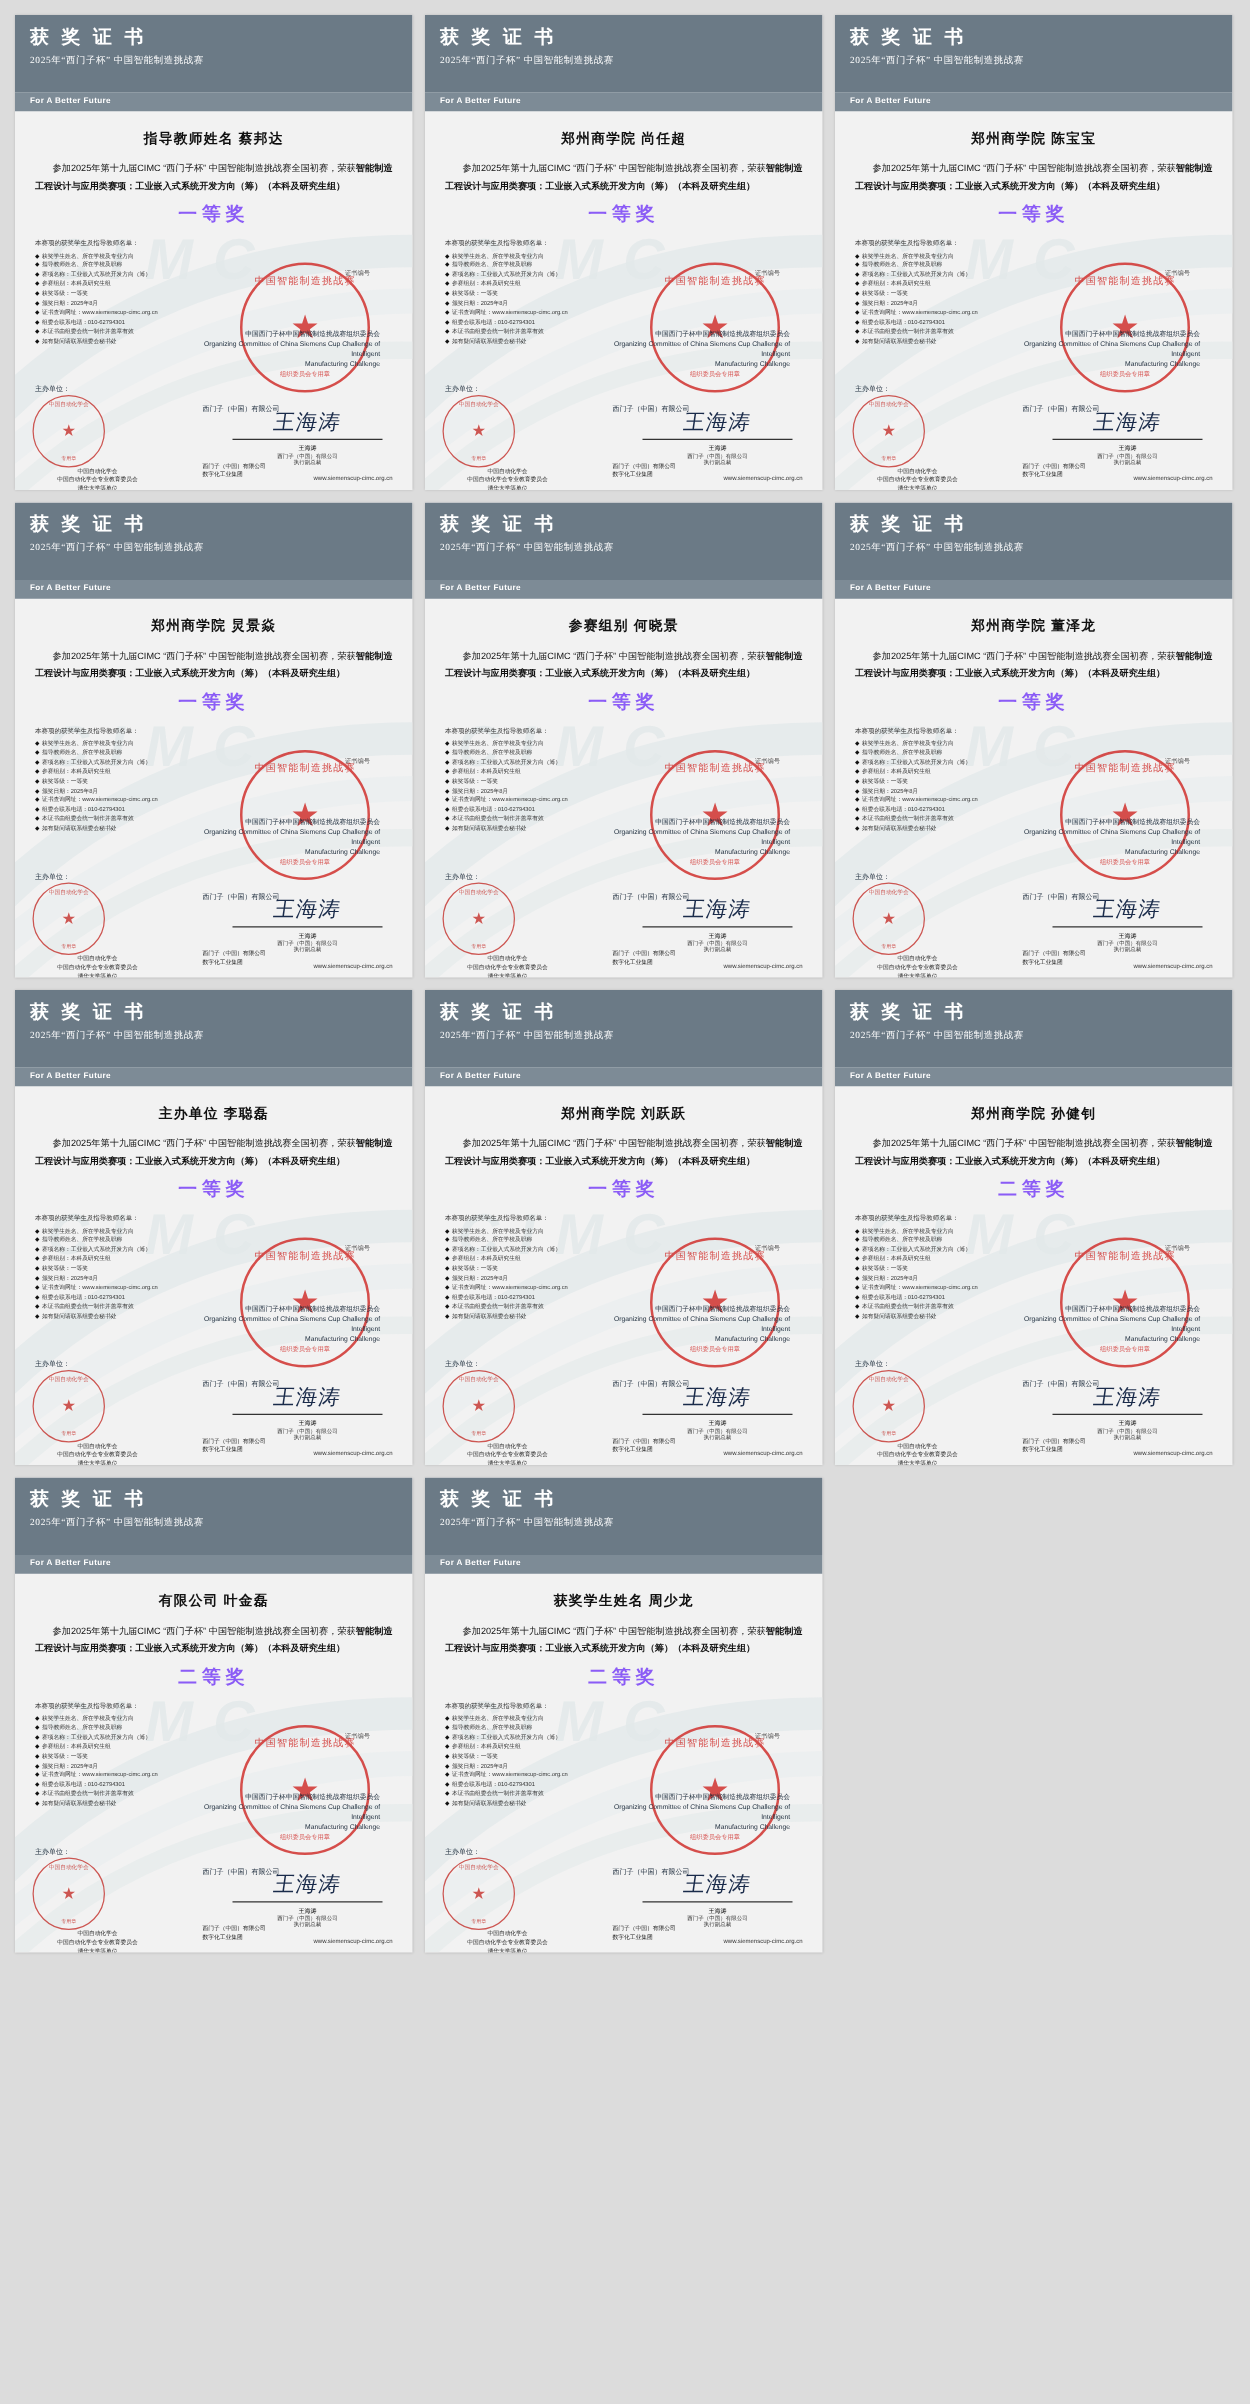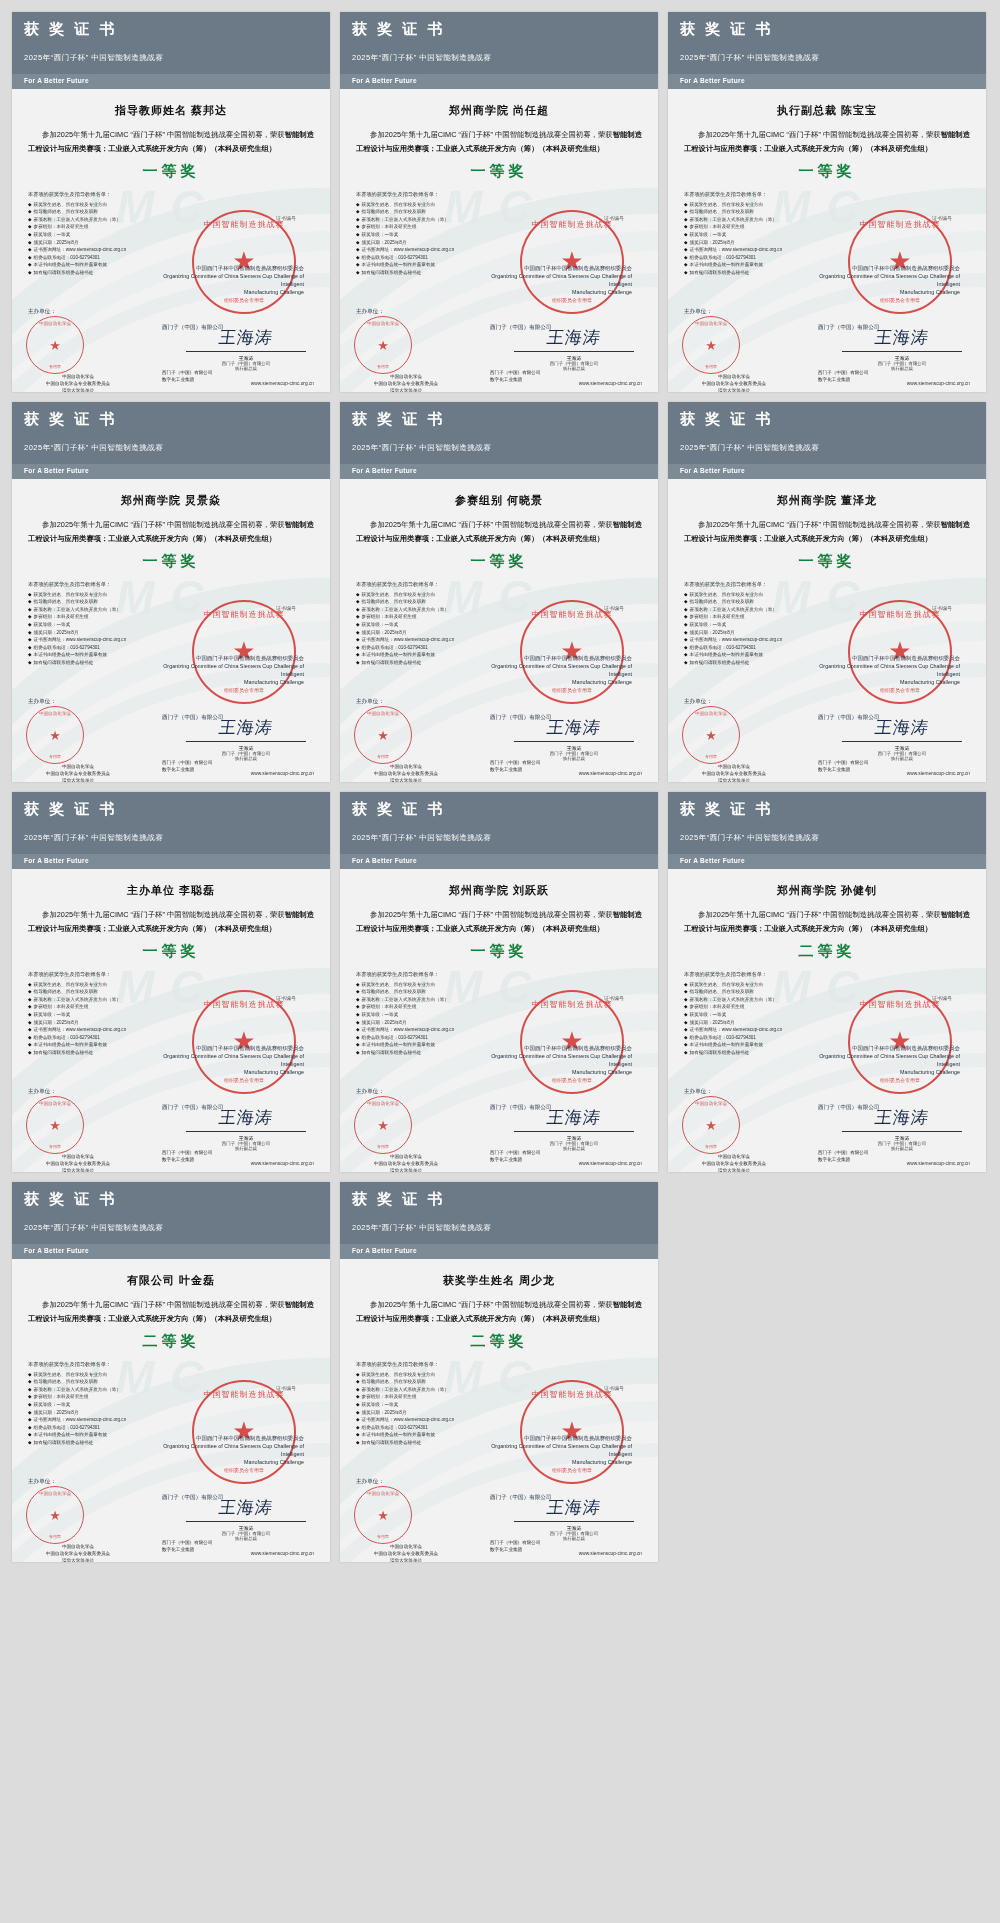--- a/index.html
+++ b/index.html
@@ -3,32 +3,32 @@
 <meta charset="utf-8">
 <style>
   html,body{margin:0;padding:0;background:#dcdcdc;}
   body{font-family:"Liberation Sans","DejaVu Sans",sans-serif;}
   .page{width:1000px;min-height:1923px;margin:0 auto;padding:12px 0 20px 0;box-sizing:border-box;}
   .grid{display:flex;flex-wrap:wrap;gap:10px 10px;padding:0 12px;box-sizing:border-box;}
   .cert{width:318px;height:380px;background:#f2f2f2;position:relative;overflow:hidden;box-shadow:0 0 2px rgba(0,0,0,.15);}
   
   .band{background:#6b7a86;height:62px;position:relative;color:#fff;padding:8px 12px 0 12px;box-sizing:border-box;}
   .band .t1{font-size:15px;font-weight:bold;letter-spacing:3px;}
-  .band .t2{font-size:7.5px;margin-top:14px;letter-spacing:.5px;}
+  .band .t2{font-size:7.5px;margin-top:4px;letter-spacing:.5px;font-family:Liberation Serif, serif;}
   .subband{background:#7d8b96;height:15px;color:#fff;font-size:6.5px;font-weight:bold;padding:3px 12px 0 12px;box-sizing:border-box;letter-spacing:.3px;}
   
   .wm{position:absolute;inset:0;pointer-events:none;overflow:hidden;font-style:italic;}
   .wm .arcs{position:absolute;left:-40px;top:120px;width:400px;height:260px;}
   .wm .txt{position:absolute;top:168px;left:26px;font-size:46px;font-weight:bold;color:#e3e9ea;letter-spacing:16px;opacity:.85;}
   .body{position:relative;padding:14px 16px 0 16px;}
   .name{text-align:center;font-size:11px;font-weight:bold;color:#111;letter-spacing:1px;}
   .para{margin-top:10px;font-size:7.3px;line-height:1.9;color:#111;text-align:justify;}
   .para .ind{display:inline-block;width:14px;}
   .para b{font-weight:bold;}
-  .prize{margin-top:6px;text-align:center;font-size:15px;font-weight:bold;color:#15803d;letter-spacing:4px;}
+  .prize{margin-top:6px;text-align:center;font-size:15px;font-weight:bold;color:#8b5cf6;letter-spacing:4px;}
   .listwrap{margin-top:10px;position:relative;}
   .listtitle{font-size:5.2px;color:#333;margin-bottom:3px;}
   .li{font-size:4.6px;color:#333;line-height:1.65;white-space:nowrap;overflow:hidden;}
   .li i{font-style:normal;color:#111;margin-right:2px;}
   .chk{position:absolute;right:18px;top:24px;font-size:5px;color:#555;}
   
   .sealwrap{position:absolute;right:34px;bottom:78px;width:104px;height:104px;}
   .seal{position:absolute;inset:0;border:2.5px solid #d1322f;border-radius:50%;opacity:.85;}
   .seal .star{position:absolute;left:50%;top:50%;transform:translate(-50%,-52%);color:#d1322f;font-size:26px;line-height:1;}
   .seal .arc{position:absolute;left:50%;top:7px;transform:translateX(-50%);font-size:8px;color:#d1322f;font-weight:normal;letter-spacing:1px;white-space:nowrap;}
@@ -194,21 +194,21 @@
         <div class="subband">For A Better Future</div>
         <div class="wm">
           <svg class="arcs" viewBox="0 0 400 260" xmlns="http://www.w3.org/2000/svg">
             <path d="M-20 250 C 90 110, 230 60, 400 70" stroke="#e6ebec" stroke-width="26" fill="none"></path>
             <path d="M-20 280 C 110 150, 250 100, 400 110" stroke="#eceff0" stroke-width="20" fill="none"></path>
             <path d="M40 260 C 140 170, 260 140, 400 150" stroke="#e9eded" stroke-width="14" fill="none"></path>
           </svg>
           <div class="txt">CIMC</div>
         </div>
         <div class="body">
-          <div class="name">执行副总裁  陈宝宝</div>
+          <div class="name">郑州商学院  陈宝宝</div>
           <div class="para"><span class="ind"></span>参加2025年第十九届CIMC “西门子杯” 中国智能制造挑战赛全国初赛，荣获<b>智能制造工程设计与应用类赛项：工业嵌入式系统开发方向（筹）（本科及研究生组）</b></div>
           <div class="prize">一等奖</div>
           <div class="listwrap">
             <div class="listtitle">本赛项的获奖学生及指导教师名单：</div>
             <div class="li"><i>◆</i>获奖学生姓名、所在学校及专业方向</div>
             <div class="li"><i>◆</i>指导教师姓名、所在学校及职称</div>
             <div class="li"><i>◆</i>赛项名称：工业嵌入式系统开发方向（筹）</div>
             <div class="li"><i>◆</i>参赛组别：本科及研究生组</div>
             <div class="li"><i>◆</i>获奖等级：一等奖</div>
             <div class="li"><i>◆</i>颁奖日期：2025年8月</div>

